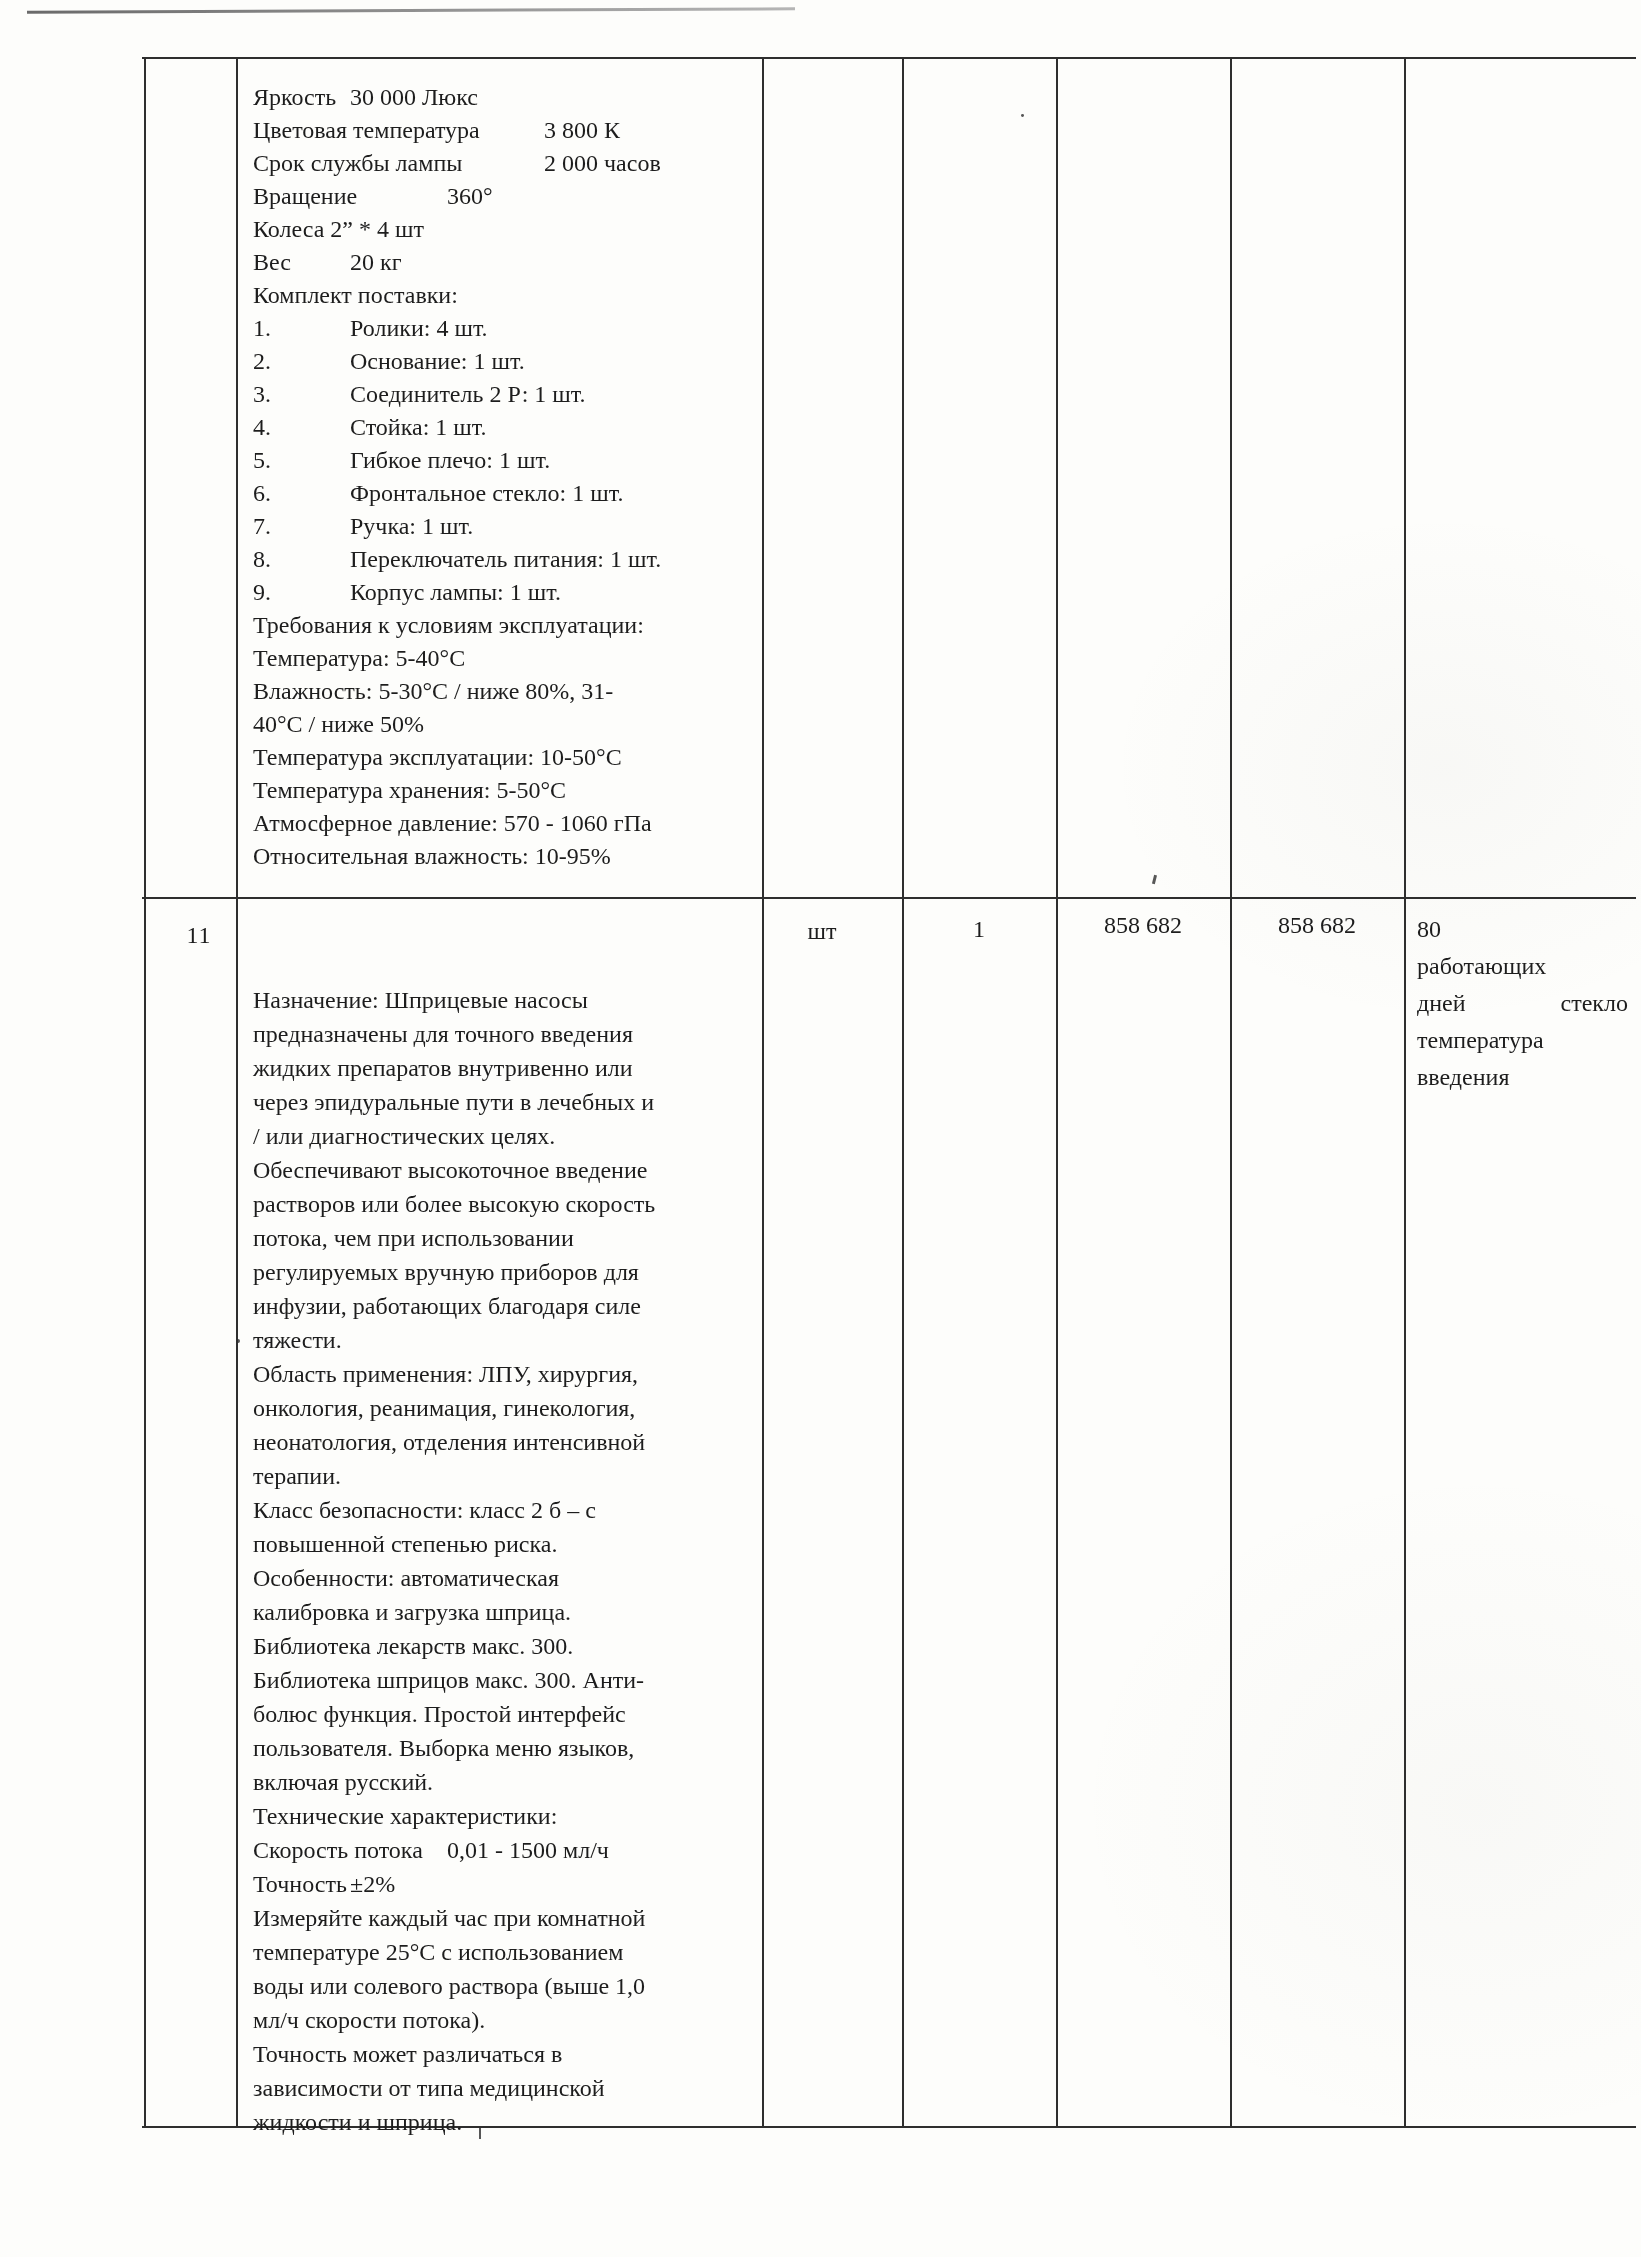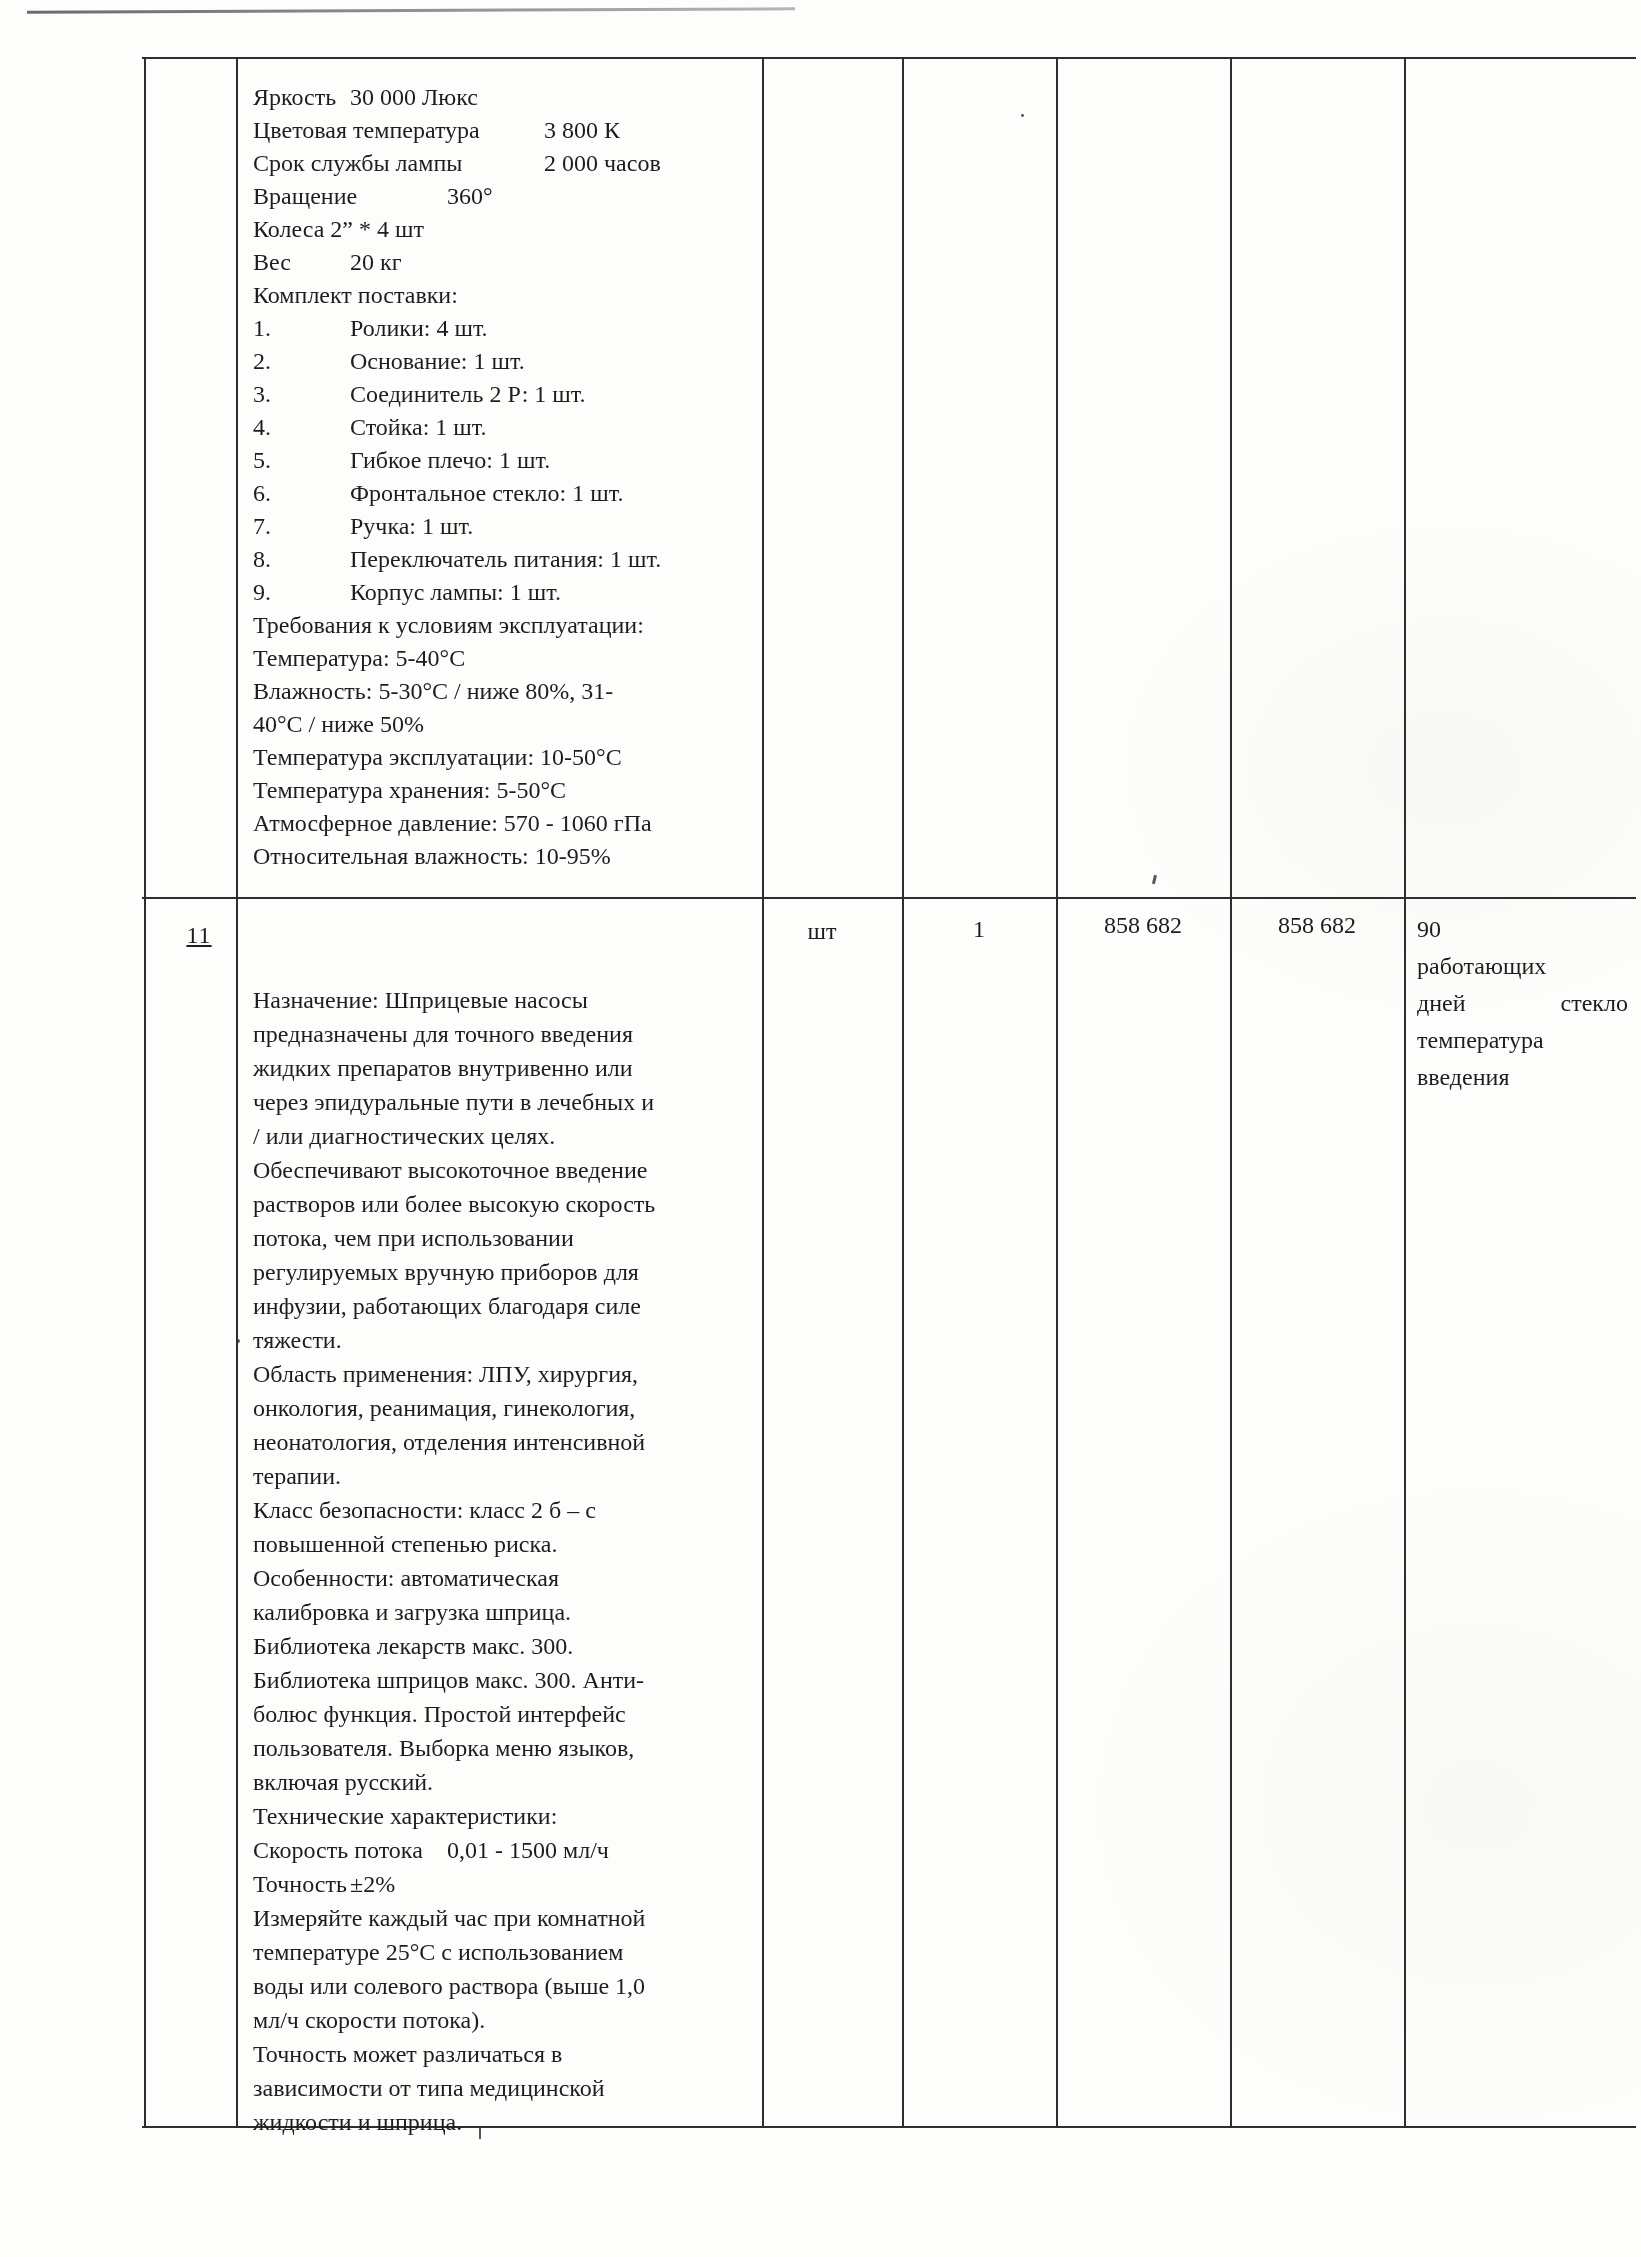--- a/index.html
+++ b/index.html
@@ -18,21 +18,21 @@
   .vline{position:absolute;top:57px;height:2071px;width:1.9px;background:#2e2e2e;}
   .hline{position:absolute;left:142px;width:1494px;height:1.9px;background:#2e2e2e;}
   .artifact{position:absolute;left:27px;top:8.7px;width:768px;height:2.9px;
     background:linear-gradient(to right,#6a6a6a,#b5b5b5);transform:rotate(-0.25deg);}
   .speck{position:absolute;background:#575757;}
   .speck.dot{border-radius:50%;}
 
   
   .cell{position:absolute;font-size:24px;line-height:33px;}
   .desc-prev{left:253px;top:81px;width:498px;white-space:pre-wrap;tab-size:97px;}
-  .r11-num{left:144px;top:919px;width:110px;text-align:center;letter-spacing:1px;text-decoration:underline;}
+  .r11-num{left:144px;top:919px;width:110px;text-align:center;letter-spacing:1px;}
   .r11-desc{left:253px;top:915px;width:500px;white-space:pre-wrap;tab-size:97px;line-height:34px;}
   .r11-desc .title{font-weight:bold;}
   .r11-unit{left:762px;top:915px;width:120px;text-align:center;}
   .r11-qty{left:902px;top:913px;width:154px;text-align:center;}
   .r11-price{left:1056px;top:909px;width:174px;text-align:center;}
   .r11-total{left:1230px;top:909px;width:174px;text-align:center;}
   .r11-delivery{left:1417px;top:911px;width:211px;line-height:37px;}
   .r11-delivery .spread{display:flex;justify-content:space-between;}
 </style>
 </head>
@@ -64,21 +64,21 @@
   <div class="cell r11-desc">
     <div><div class="line">Назначение: Шприцевые насосы</div><div class="line">предназначены для точного введения</div><div class="line">жидких препаратов внутривенно или</div><div class="line">через эпидуральные пути в лечебных и</div><div class="line">/ или диагностических целях.</div><div class="line">Обеспечивают высокоточное введение</div><div class="line">растворов или более высокую скорость</div><div class="line">потока, чем при использовании</div><div class="line">регулируемых вручную приборов для</div><div class="line">инфузии, работающих благодаря силе</div><div class="line">тяжести.</div><div class="line">Область применения: ЛПУ, хирургия,</div><div class="line">онкология, реанимация, гинекология,</div><div class="line">неонатология, отделения интенсивной</div><div class="line">терапии.</div><div class="line">Класс безопасности: класс 2 б – с</div><div class="line">повышенной степенью риска.</div><div class="line">Особенности: автоматическая</div><div class="line">калибровка и загрузка шприца.</div><div class="line">Библиотека лекарств макс. 300.</div><div class="line">Библиотека шприцов макс. 300. Анти-</div><div class="line">болюс функция. Простой интерфейс</div><div class="line">пользователя. Выборка меню языков,</div><div class="line">включая русский.</div><div class="line">Технические характеристики:</div><div class="line">Скорость потока	0,01 - 1500 мл/ч</div><div class="line">Точность	±2%</div><div class="line">Измеряйте каждый час при комнатной</div><div class="line">температуре 25°С с использованием</div><div class="line">воды или солевого раствора (выше 1,0</div><div class="line">мл/ч скорости потока).</div><div class="line">Точность может различаться в</div><div class="line">зависимости от типа медицинской</div><div class="line">жидкости и шприца.</div></div>
   </div>
 
   <div class="cell r11-unit">шт</div>
   <div class="cell r11-qty">1</div>
   <div class="cell r11-price">858 682</div>
   <div class="cell r11-total">858 682</div>
 
   <div class="cell r11-delivery">
-      <div class="line">90</div>
+      <div class="line">80</div>
       <div class="line">работающих</div>
       <div class="line spread">
         <span>дней</span>
         <span>стекло</span>
       </div>
       <div class="line">температура</div>
       <div class="line">введения</div>
     </div>
 
 </div>

